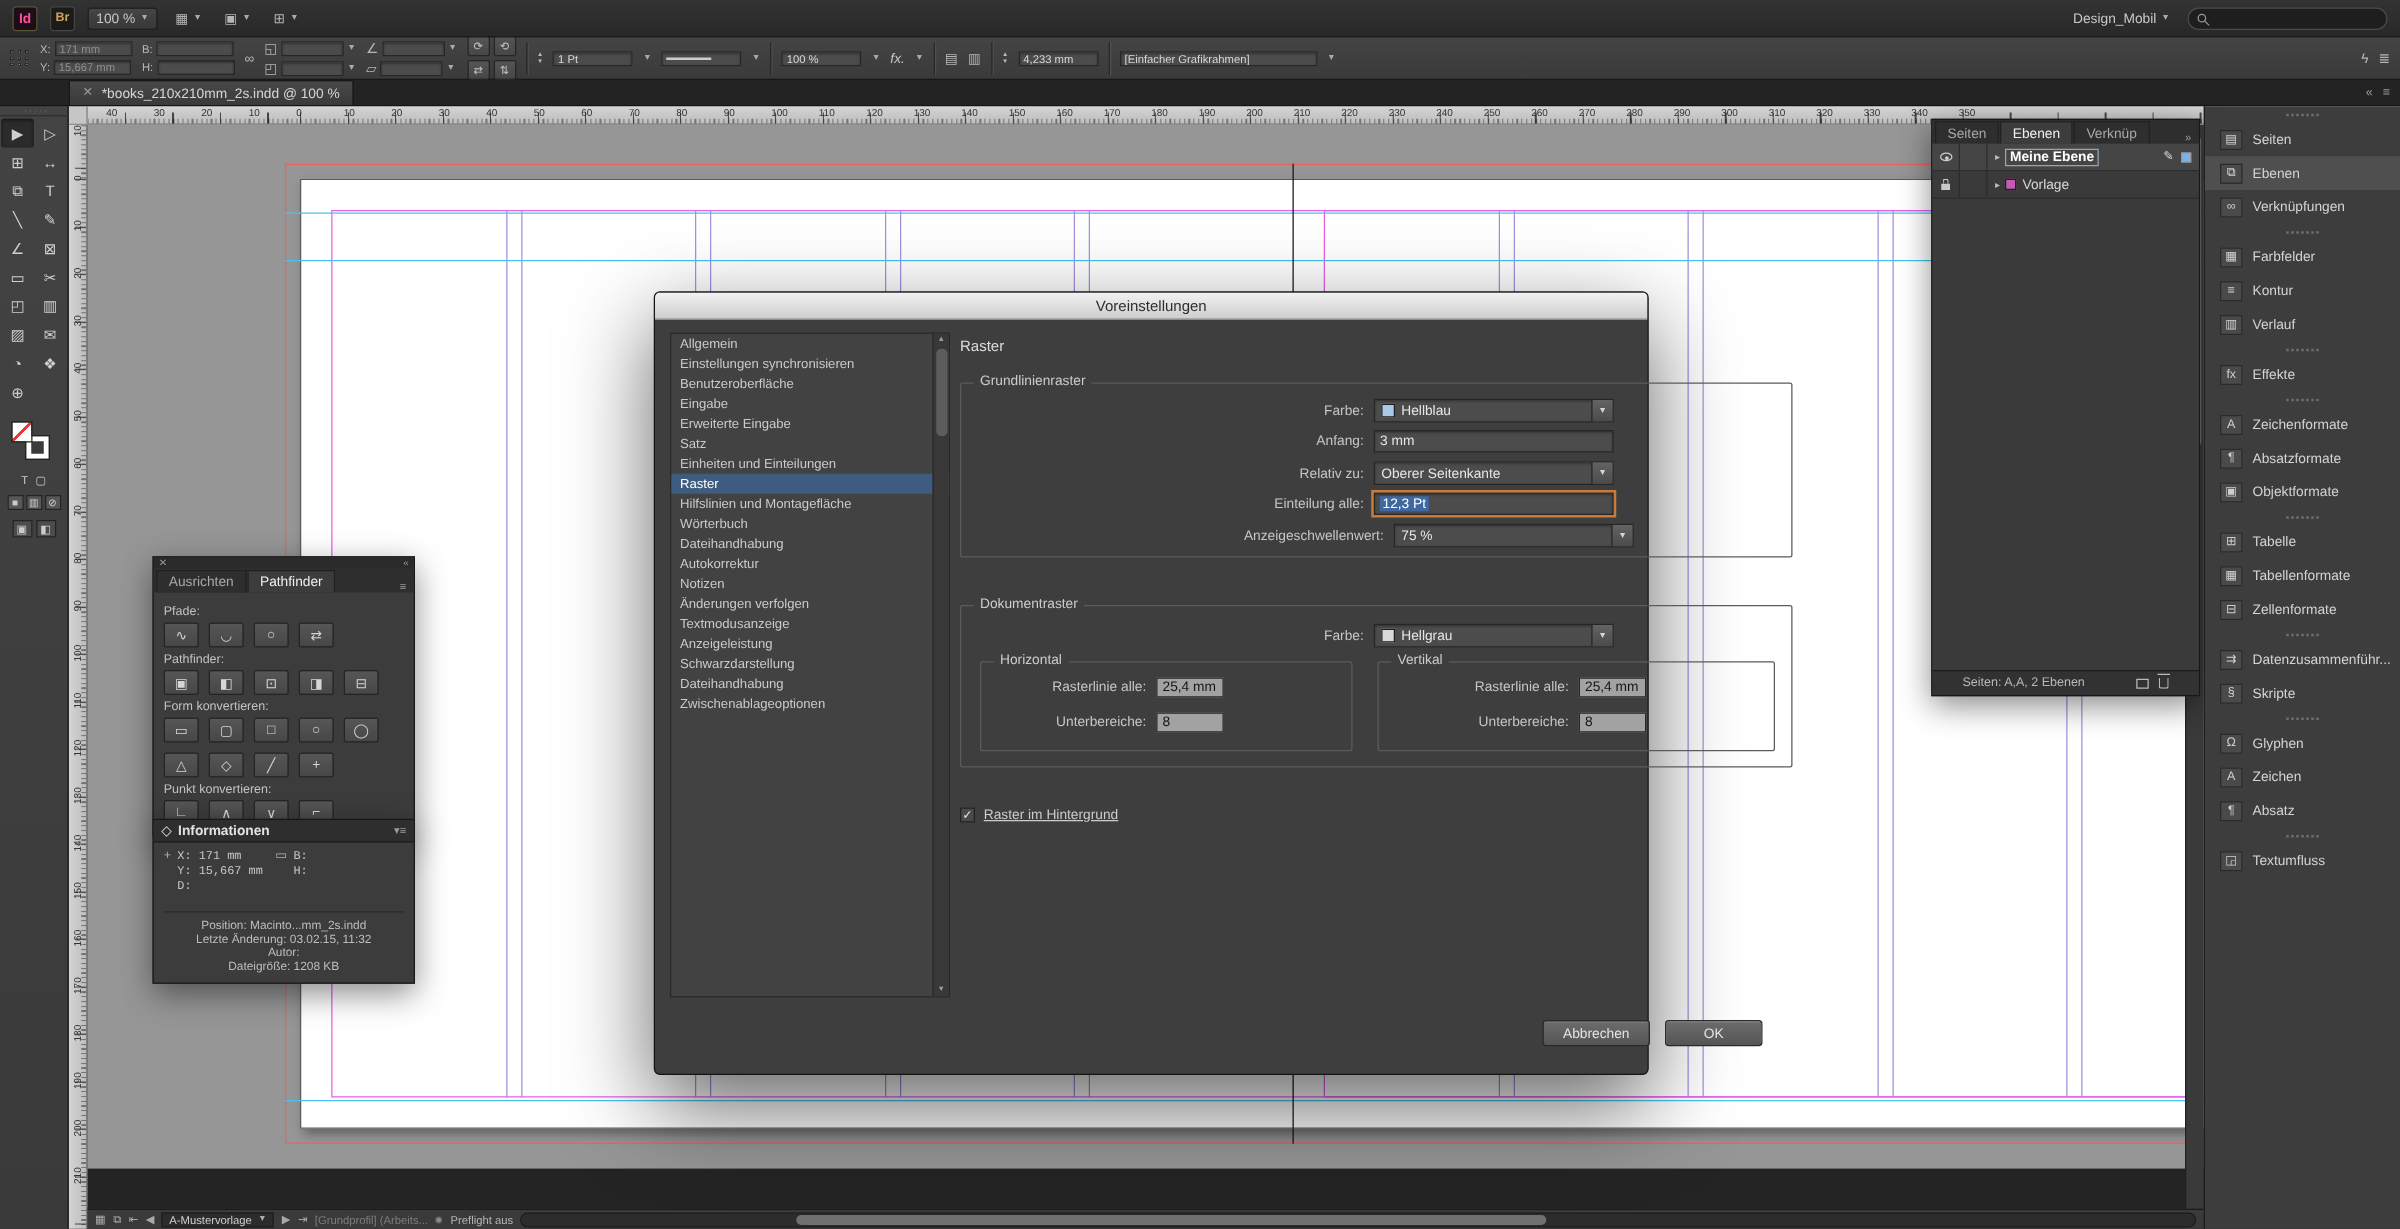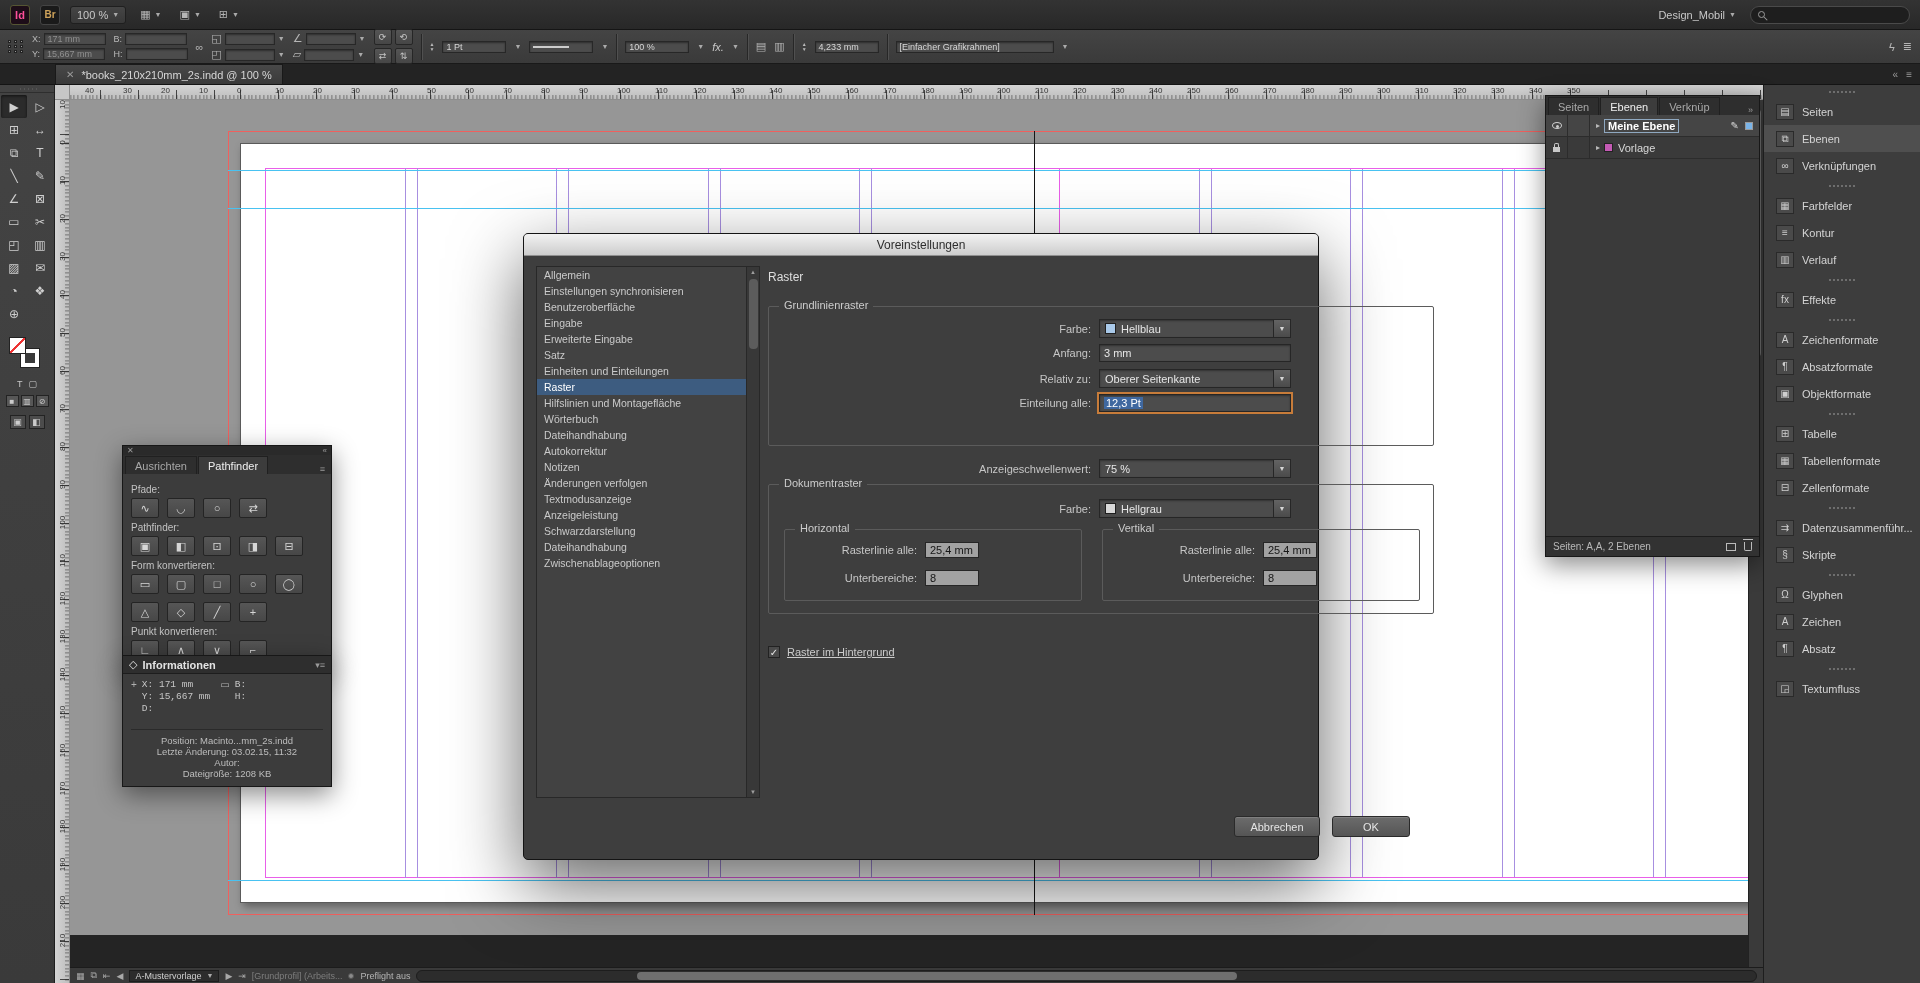--- a/index.html
+++ b/index.html
@@ -179,21 +179,21 @@
   .icon-lock { width:7px; height:5px; background:#c8c8c8; position:relative; margin-top:3px; }
   .icon-lock::before { content:""; position:absolute; top:-4px; left:1px; width:3px; height:3px;
     border:1px solid #c8c8c8; border-bottom:none; border-radius:2px 2px 0 0; }
   .lr-tri { font-size:8px; color:#bbb; margin:0 4px 0 6px; }
   .lr-swatch { width:9px; height:9px; border:1px solid #222; margin-right:5px; flex:none; }
   .name-box { border:1px solid #8fa8c0; padding:0 3px; font-weight:bold; color:#fff; }
   .lr-right { margin-left:auto; display:flex; align-items:center; gap:6px; padding-right:6px; }
   .lr-pen { color:#d8d8d8; font-size:10px; }
   .lr-sq { width:8px; height:8px; border:1px solid #9a9a9a; }
   .layers-footer { height:20px; background:#323232; border-top:1px solid #1d1d1d; display:flex; align-items:center;
-    gap:8px; padding:0 7px; color:#b8b8b8; font-size:10px; }
+    gap:8px; padding:0 24px; color:#b8b8b8; font-size:10px; }
   .lf-icons { margin-left:auto; display:flex; gap:8px; align-items:center; }
   .icon-newlayer { width:10px; height:8px; border:1px solid #bbb; }
   .icon-trash { width:8px; height:9px; border:1px solid #bbb; border-top:none; border-radius:0 0 2px 2px; position:relative; }
   .icon-trash::before { content:""; position:absolute; top:-3px; left:-2px; right:-2px; height:1px; background:#bbb; }
 
   
   .dialog { position:absolute; left:523px; top:233px; width:796px; height:627px; background:#3e3e3e;
     border:1px solid #141414; border-radius:5px; box-shadow:0 25px 70px rgba(0,0,0,.6); z-index:50; }
   .dlg-title { height:22px; background:linear-gradient(#f2f2f2,#cdcdcd); border-bottom:1px solid #8f8f8f;
     border-radius:4px 4px 0 0; display:flex; align-items:center; justify-content:center;
@@ -910,21 +910,21 @@
             </span>
           <span class="arrow">▼</span>
         </span>
       </div>
       <div class="f-row" style="left:0; top:87px;">
         <span class="f-label">Einteilung alle:</span>
         <span class="tf focus">
             <span class="sel-text">12,3 Pt</span>
           </span>
       </div>
-      <div class="f-row" style="left:0; top:112px;margin-top:40px;">
+      <div class="f-row" style="left:16px; top:112px;">
         <span class="f-label">Anzeigeschwellenwert:</span>
         <span class="dd">
           <span class="txt">
               <span>75 %</span>
             </span>
           <span class="arrow">▼</span>
         </span>
       </div>
     </div>
 

